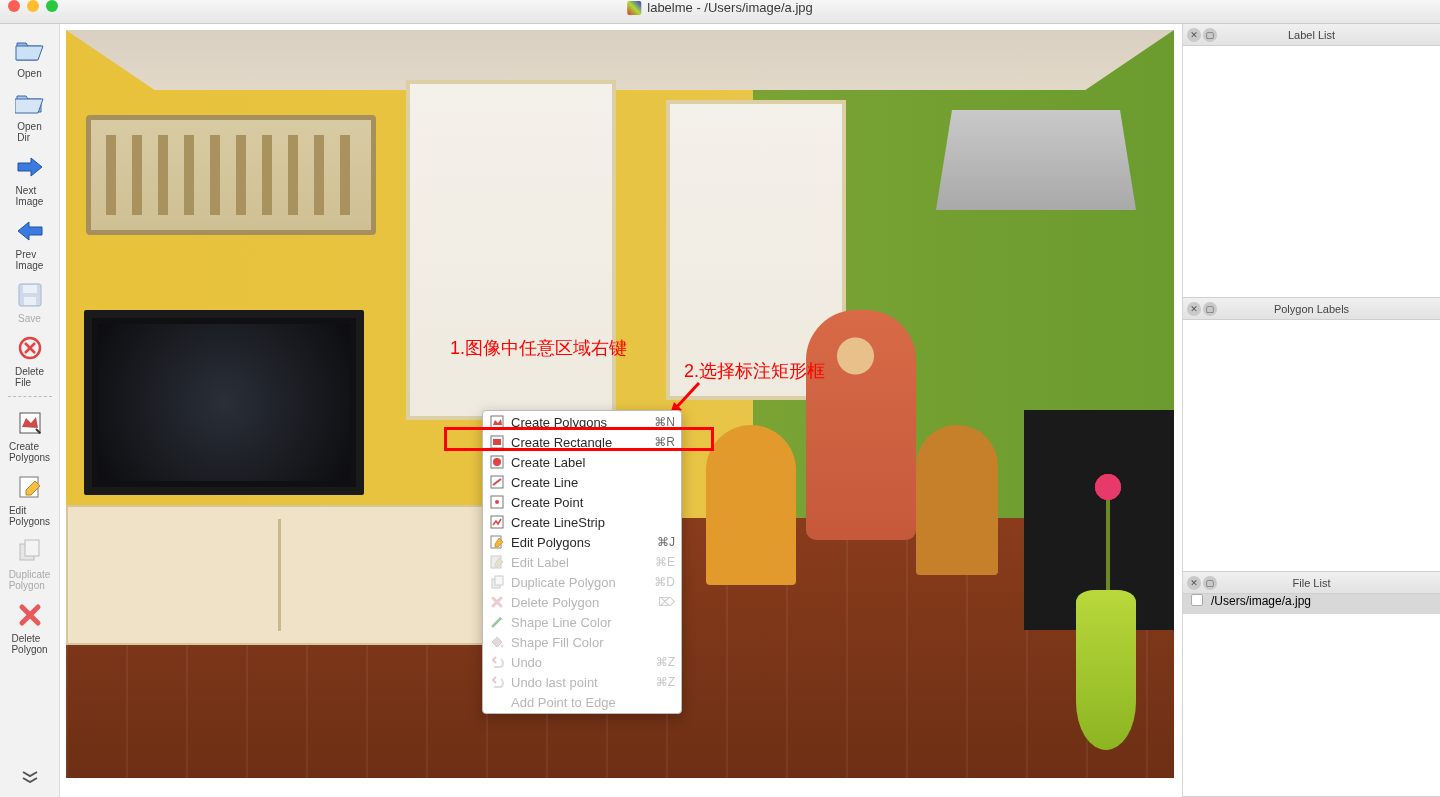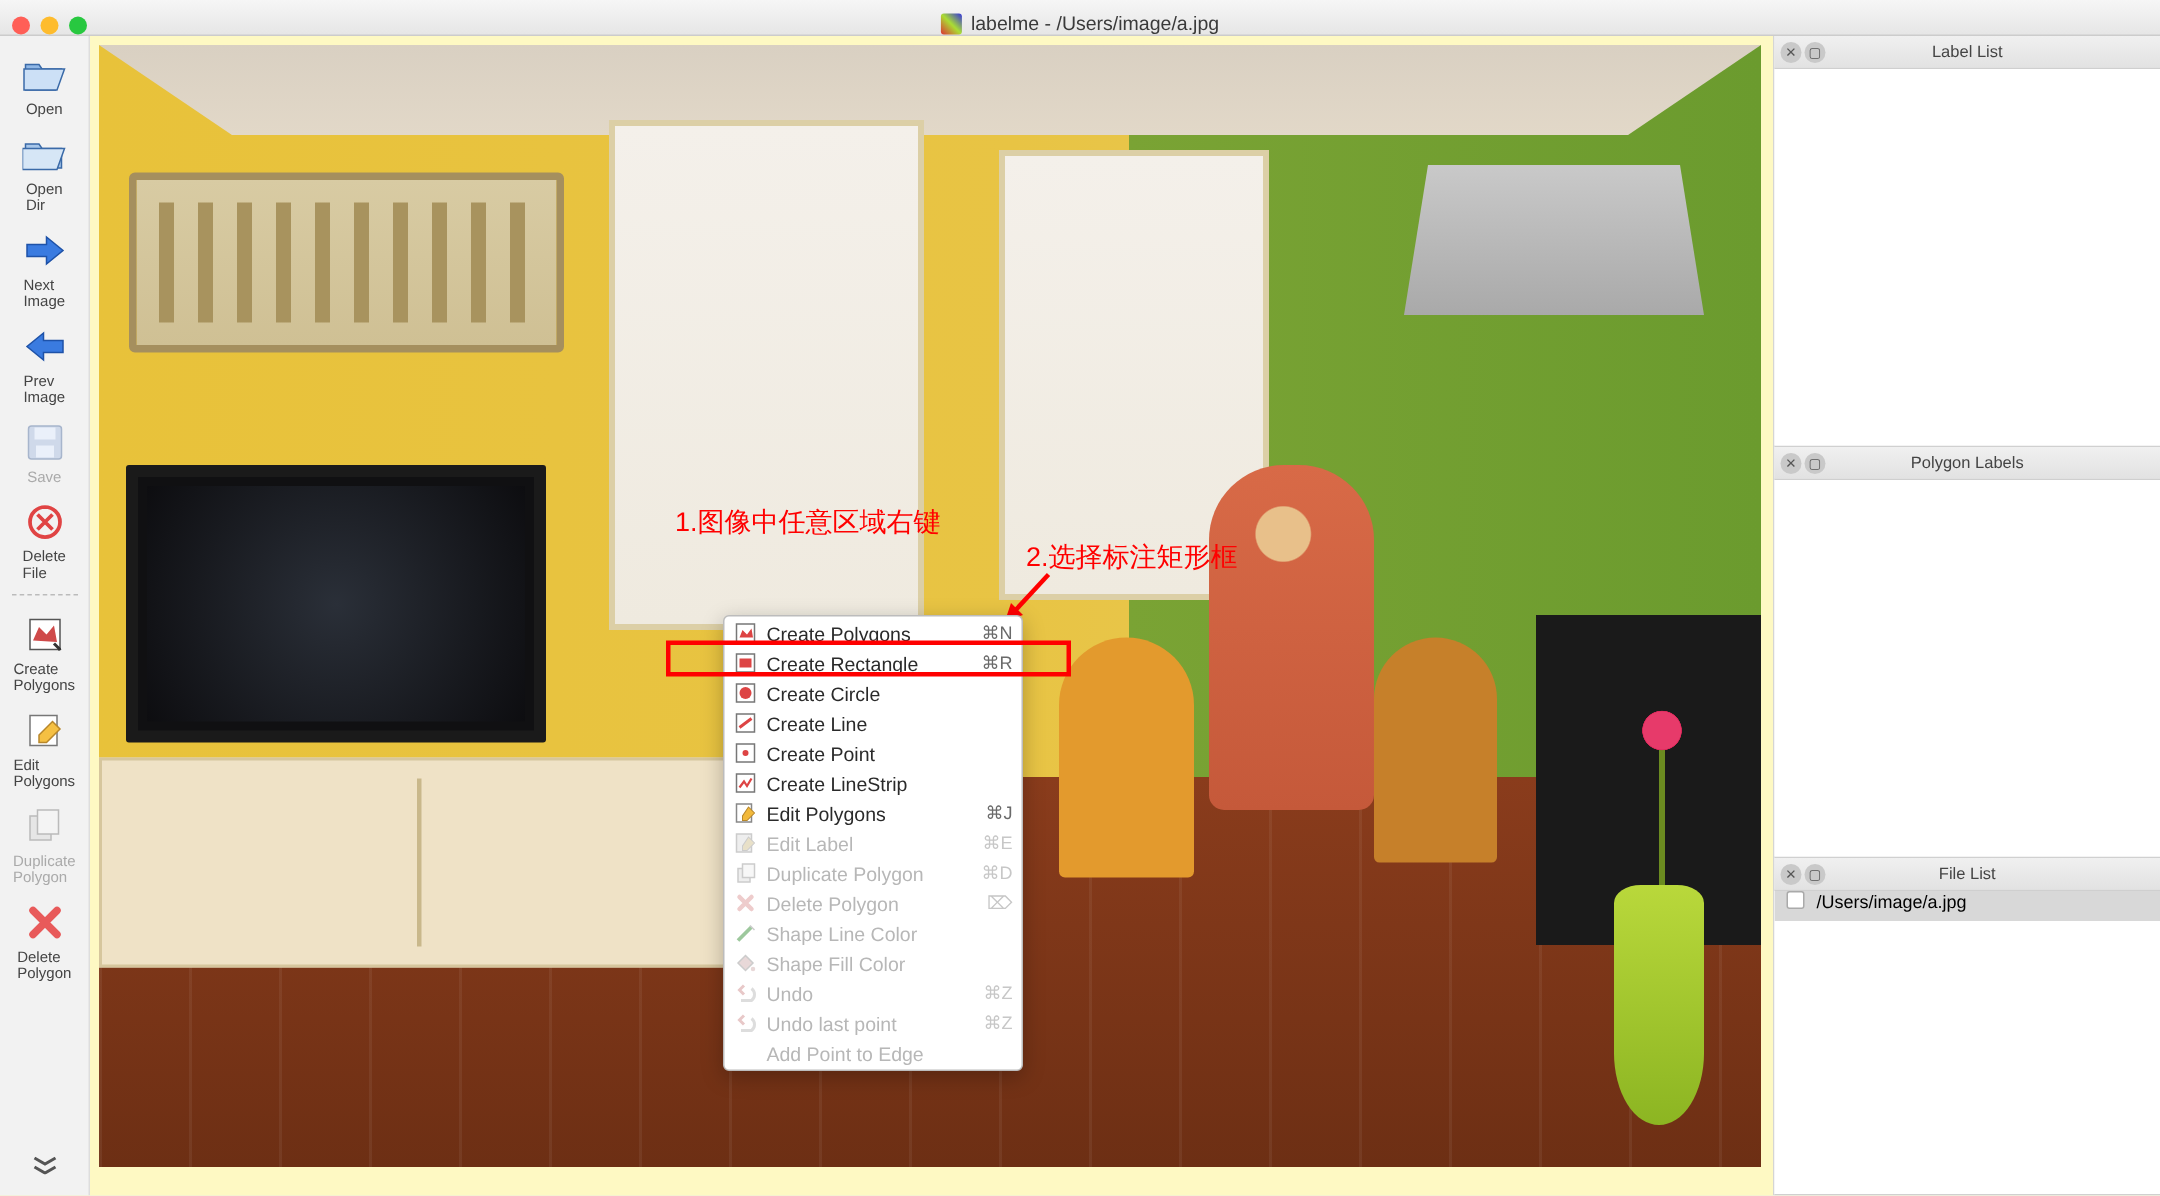--- a/index.html
+++ b/index.html
@@ -1,34 +1,34 @@
 <!DOCTYPE html>
 <html><head>
 <meta charset="utf-8">
 <style>
 *{margin:0;padding:0;box-sizing:border-box;font-family:-apple-system,BlinkMacSystemFont,"Helvetica Neue",sans-serif}
 body{width:1440px;height:797px;background:#e8e8e8;overflow:hidden;position:relative}
 
 
-.titlebar{height:24px;background:linear-gradient(#f6f6f6,#e6e6e6);display:flex;align-items:flex-end;position:relative;border-bottom:1px solid #ccc}
+.titlebar{height:24px;background:linear-gradient(#f6f6f6,#e6e6e6);display:flex;align-items:flex-start;position:relative;border-bottom:1px solid #ccc}
 .traffic{display:flex;gap:7px;margin-left:8px}
 .traffic span{width:12px;height:12px;border-radius:50%}
 .red{background:#ff5f57}.yellow{background:#febc2e}.green{background:#28c840}
 .titlebar-title{position:absolute;left:50%;transform:translateX(-50%);font-size:13px;color:#3a3a3a;display:flex;align-items:center;gap:6px}
 .app-icon{width:14px;height:14px;background:linear-gradient(45deg,#d33,#ad3,#33d);border-radius:2px}
 
 
 .app{display:flex;height:calc(797px - 24px)}
 .toolbar{width:60px;background:#f2f2f2;display:flex;flex-direction:column;align-items:center;padding-top:6px;gap:2px;border-right:1px solid #ddd}
 .tool{display:flex;flex-direction:column;align-items:center;width:56px;padding:4px 0 2px;cursor:pointer;border-radius:4px}
 .tool .ticon{width:32px;height:32px;display:flex;align-items:center;justify-content:center}
 .tool .tlabel{font-size:10px;color:#444;text-align:left;line-height:1.1;margin-top:2px}
 .tool.dim .tlabel{color:#aaa}
 .tool-sep{width:44px;border-top:1px dashed #bbb;margin:4px 0}
-.canvas-wrap{flex:1;background:#fef9c3;position:relative;display:flex;align-items:flex-start;justify-content:flex-start;padding:6px}
+.canvas-wrap{flex:1;background:#ffffff;position:relative;display:flex;align-items:flex-start;justify-content:flex-start;padding:6px}
 .canvas{width:1108px;height:748px;position:relative;overflow:hidden}
 .room-image{width:100%;height:100%;position:relative}
 
 
 .wall{position:absolute;inset:0;background:linear-gradient(90deg,#e8c23a 0%,#e8c444 55%,#e8c548 62%,#7aa334 62%,#6b9b2e 100%)}
 .ceiling{position:absolute;top:0;left:0;right:0;height:60px;background:linear-gradient(#d9d0c2,#e2d8c8);clip-path:polygon(0 0,100% 0,92% 100%,8% 100%)}
 .floor{position:absolute;bottom:0;left:0;right:0;height:260px;background:linear-gradient(180deg,#8a3c1c 0%, #6d2f14 100%);background-image:repeating-linear-gradient(90deg,rgba(255,255,255,.06) 0 2px,transparent 2px 60px),linear-gradient(180deg,#8a3c1c,#6d2f14)}
 .window{position:absolute;background:linear-gradient(#f4f0ea,#efeadf);border:4px solid #dccfa6}
 .win1{left:340px;top:50px;width:210px;height:340px}
 .win2{left:600px;top:70px;width:180px;height:300px}
@@ -258,21 +258,21 @@
             <span class="ctx-label">Create Rectangle</span>
             <span class="ctx-sc">⌘R</span>
           </div>
           <div class="ctx-item">
             <span class="ctx-icon">
               <svg width="14" height="14">
                 <rect x="1" y="1" width="12" height="12" fill="#fff" stroke="#777"></rect>
                 <circle cx="7" cy="7" r="4" fill="#d44"></circle>
               </svg>
             </span>
-            <span class="ctx-label">Create Circle</span>
+            <span class="ctx-label">Create Label</span>
           </div>
           <div class="ctx-item">
             <span class="ctx-icon">
               <svg width="14" height="14">
                 <rect x="1" y="1" width="12" height="12" fill="#fff" stroke="#777"></rect>
                 <path d="M3 10L11 4" stroke="#d44" stroke-width="2"></path>
               </svg>
             </span>
             <span class="ctx-label">Create Line</span>
           </div>

